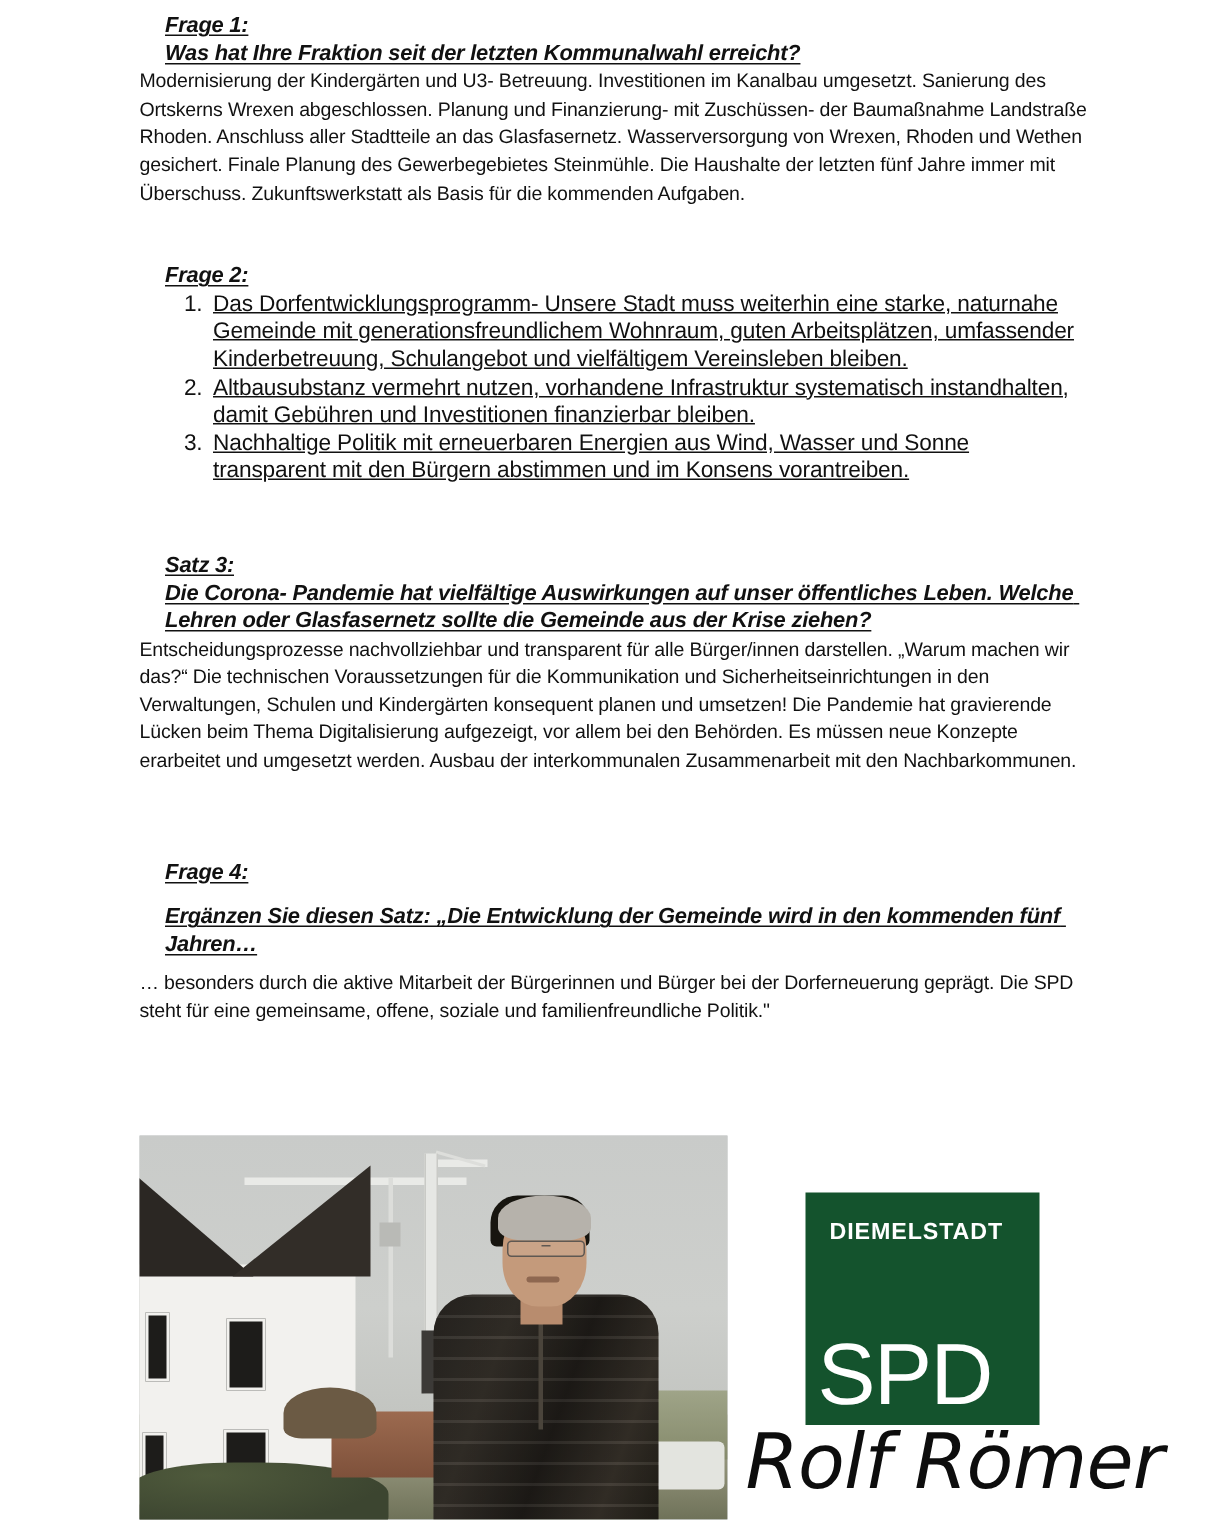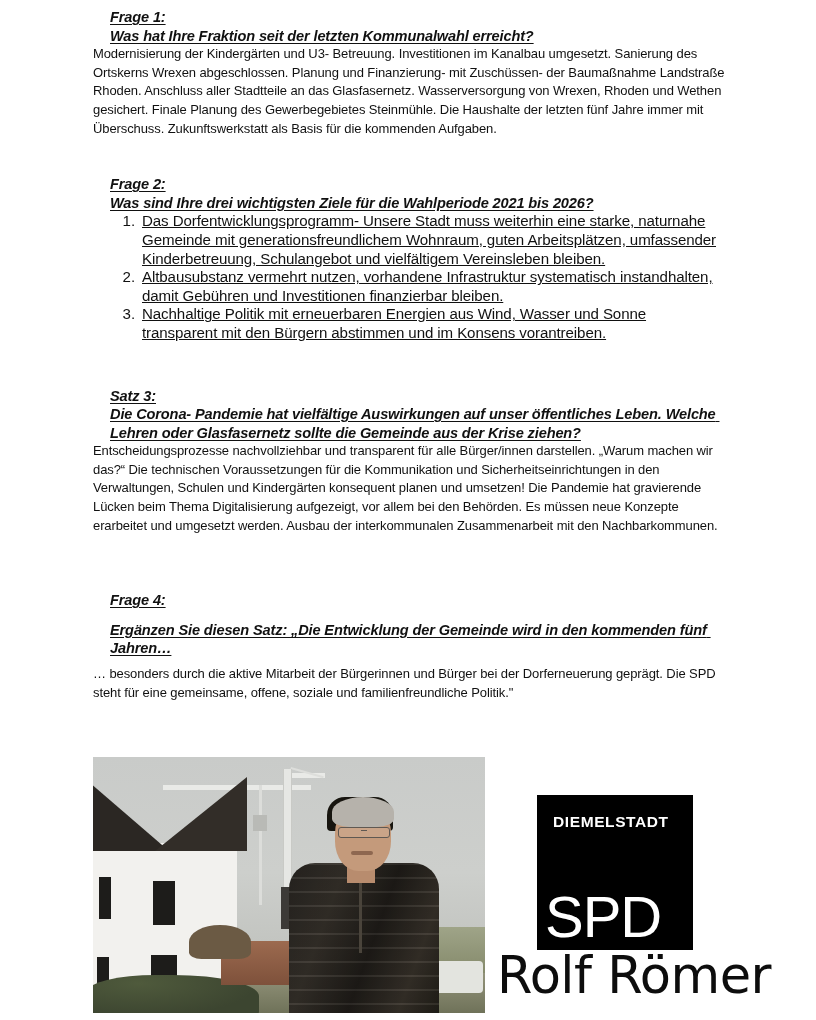--- a/index.html
+++ b/index.html
@@ -248,21 +248,21 @@
     background: #8e6750; border-radius: 3px;
   }
 
   
   .spd-logo {
     position: absolute;
     left: 537px;
     top: 795px;
     width: 156px;
     height: 155px;
-    background: #000000;
+    background: #14532d;
     text-align: right;
   }
   .spd-city {
     position: absolute;
     left: 16px;
     top: 18px;
     font-size: 15.5px;
     font-weight: bold;
     letter-spacing: 0.6px;
     color: #ffffff;
@@ -285,40 +285,40 @@
     position: absolute;
     left: 497px;
     top: 947px;
     font-size: 51px;
     line-height: 58px;
     font-weight: 400;
     letter-spacing: -0.5px;
     color: #0d0d0d;
     font-family: "DejaVu Sans", sans-serif;
     white-space: nowrap;
+    font-style: italic;
   }
 </style>
 </head>
 <body>
 
 <div class="page">
 
   <div class="content">
 
     <div class="qblock">
       <span class="q-label">Frage 1:</span>
       <span class="q-text">Was hat Ihre Fraktion seit der letzten Kommunalwahl erreicht?</span>
       <p class="answer">Modernisierung der Kindergärten und U3- Betreuung. Investitionen im Kanalbau umgesetzt. Sanierung des Ortskerns Wrexen abgeschlossen. Planung und Finanzierung- mit Zuschüssen- der Baumaßnahme Landstraße Rhoden. Anschluss aller Stadtteile an das Glasfasernetz. Wasserversorgung von Wrexen, Rhoden und Wethen gesichert. Finale Planung des Gewerbegebietes Steinmühle. Die Haushalte der letzten fünf Jahre immer mit Überschuss. Zukunftswerkstatt als Basis für die kommenden Aufgaben.</p>
     </div>
 
     <div class="gap-lg"></div>
 
     <div class="qblock">
       <span class="q-label">Frage 2:</span>
-      <span class="q-text">Was sind Ihre drei wichtigsten Ziele für die Wahlperiode 2021 bis 2026?</span>
       <ol class="goals">
         <li>Das Dorfentwicklungsprogramm- Unsere Stadt muss weiterhin eine starke, naturnahe Gemeinde mit generationsfreundlichem Wohnraum, guten Arbeitsplätzen, umfassender Kinderbetreuung, Schulangebot und vielfältigem Vereinsleben bleiben.</li>
         <li>Altbausubstanz vermehrt nutzen, vorhandene Infrastruktur systematisch instandhalten, damit Gebühren und Investitionen finanzierbar bleiben.</li>
         <li>Nachhaltige Politik mit erneuerbaren Energien aus Wind, Wasser und Sonne transparent mit den Bürgern abstimmen und im Konsens vorantreiben.</li>
       </ol>
     </div>
 
     <div class="gap-xl"></div>
 
     <div class="qblock">

